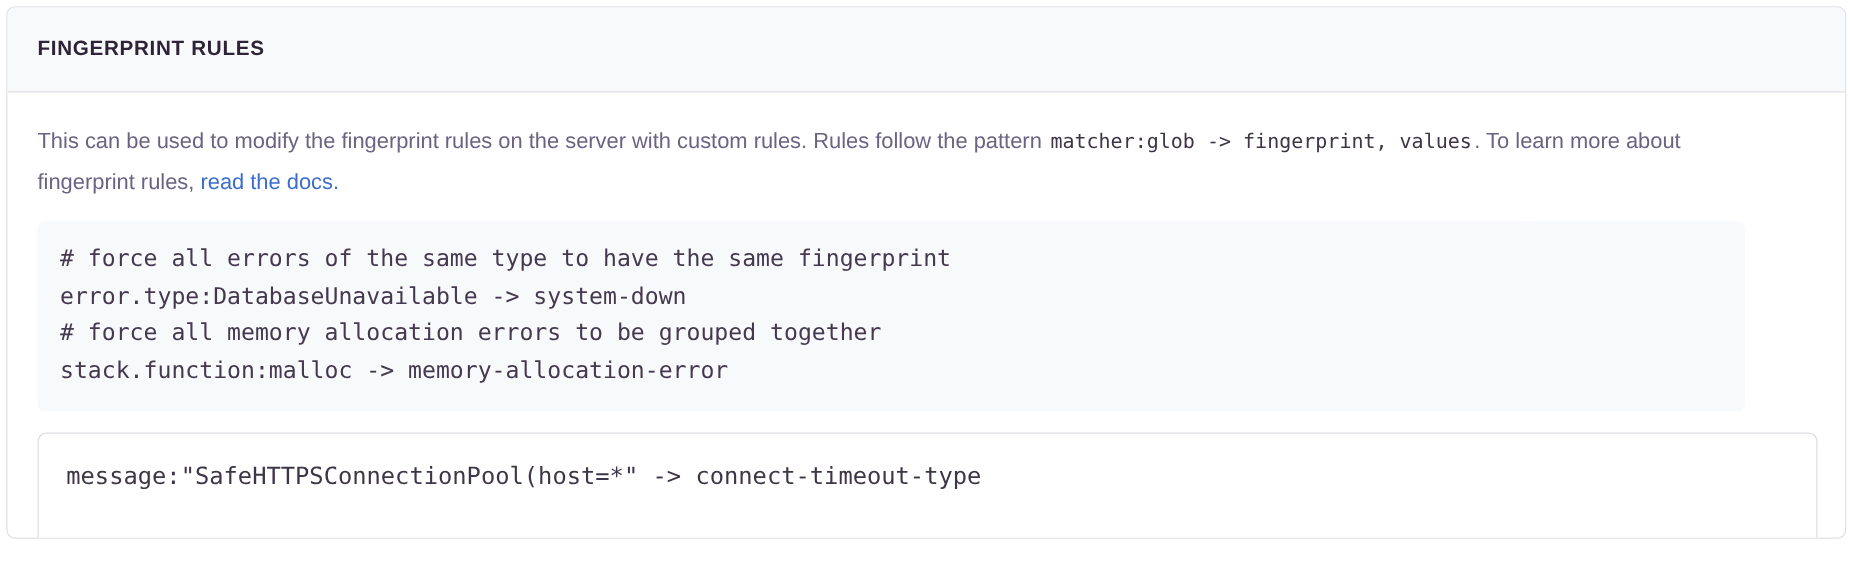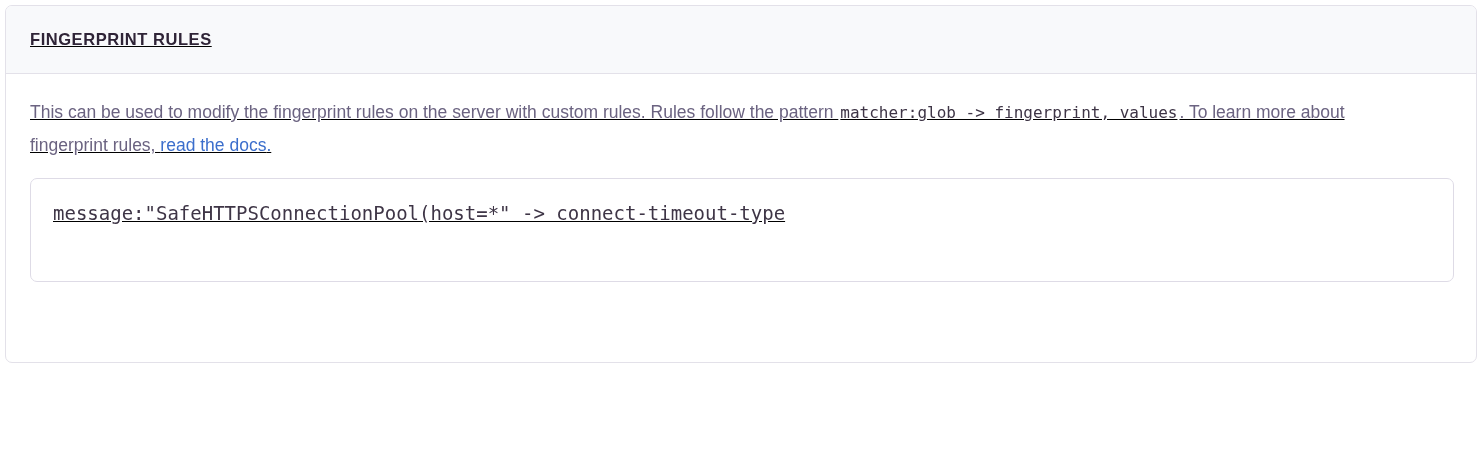--- a/index.html
+++ b/index.html
@@ -13,27 +13,26 @@
   body {
     font-family: "Liberation Sans", sans-serif;
     -webkit-font-smoothing: antialiased;
   }
 
   .panel {
     position: absolute;
     left: 5px;
     top: 5px;
     width: 1472px;
-    height: 358px;
+    height: 426px;
     box-sizing: border-box;
     background: #ffffff;
     border: 1px solid #e3e1e9;
     border-radius: 7px;
     overflow: hidden;
-    text-decoration: underline;
   }
 
   .panel-header {
     height: 68px;
     box-sizing: border-box;
     background: #f8f9fb;
     border-bottom: 1px solid #e3e1e9;
     display: flex;
     align-items: center;
     padding: 0 24px;
@@ -113,17 +112,21 @@
 <div class="panel">
 
   <div class="panel-header">
     <div class="panel-title">FINGERPRINT RULES</div>
   </div>
 
   <div class="panel-body">
 
     <p class="description"><span>This can be used to modify the fingerprint rules on the server with custom rules. Rules follow the pattern </span><code class="inline-code">matcher:glob -&gt; fingerprint, values</code><span>. To learn more about fingerprint rules, </span><a class="doc-link" href="#">read the docs</a><span class="doc-link">.</span></p>
 
+    <pre class="code-block"># force all errors of the same type to have the same fingerprint
+error.type:DatabaseUnavailable -&gt; system-down
+# force all memory allocation errors to be grouped together
+stack.function:malloc -&gt; memory-allocation-error</pre>
 
     <textarea class="rules-input" spellcheck="false" placeholder="matcher:glob -&gt; fingerprint, values" style="">message:"SafeHTTPSConnectionPool(host=*" -&gt; connect-timeout-type</textarea>
 
   </div>
 </div>
 
 </body></html>

